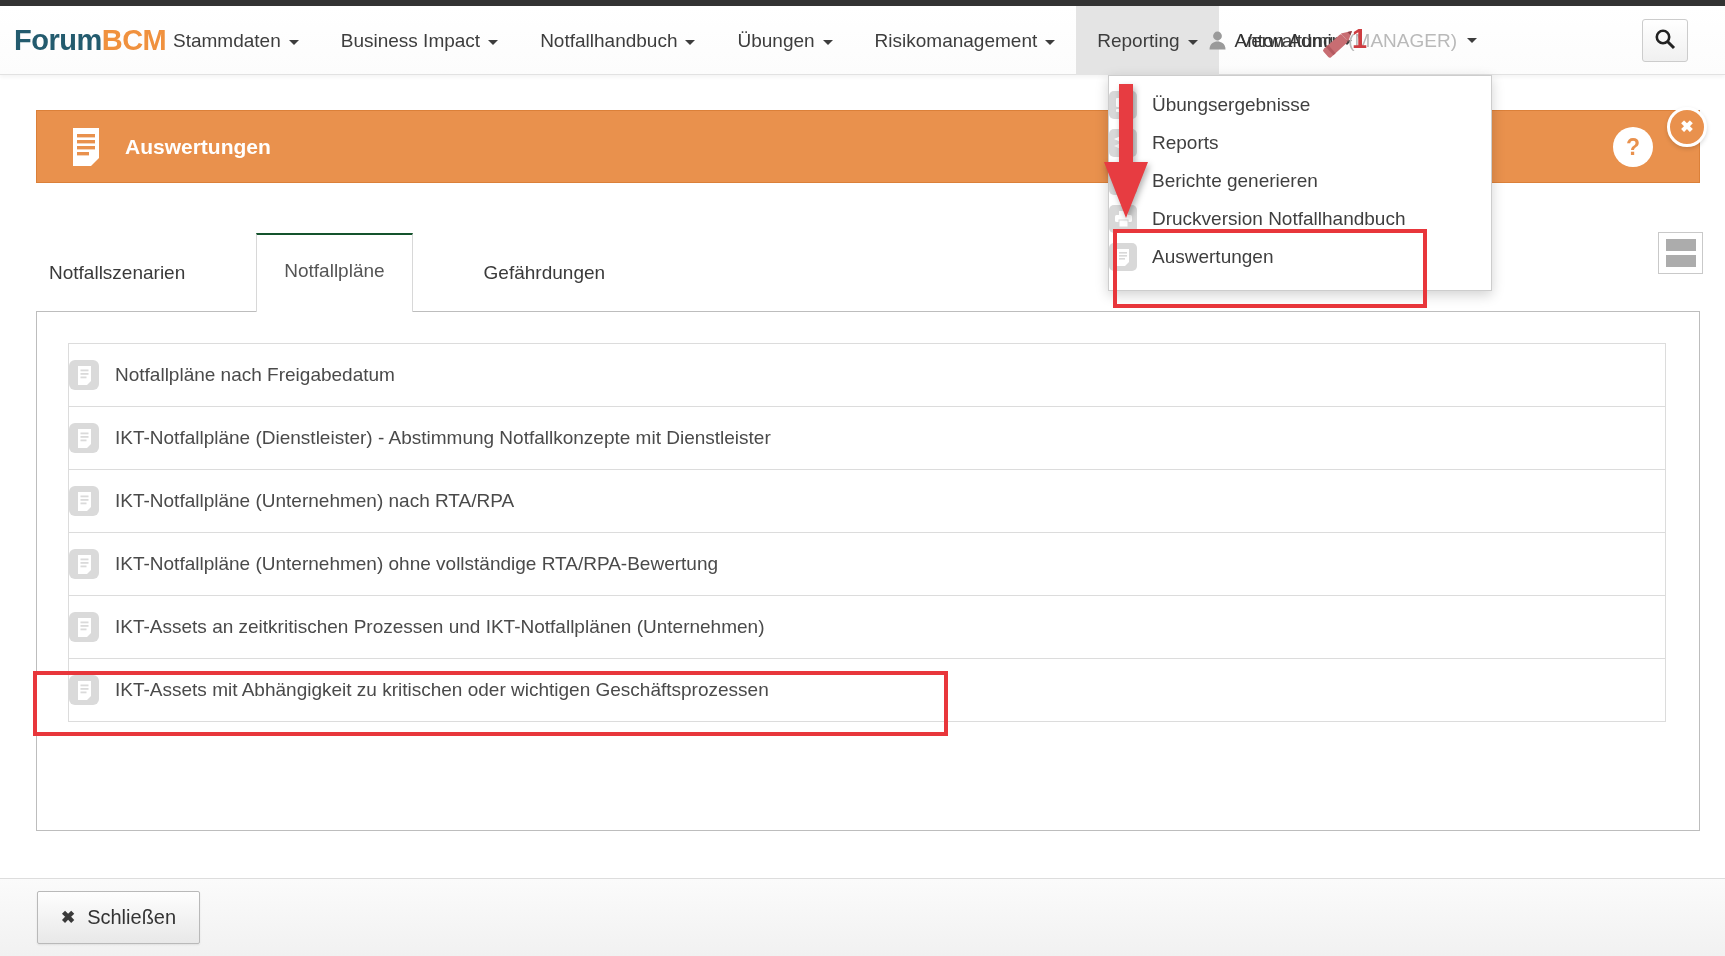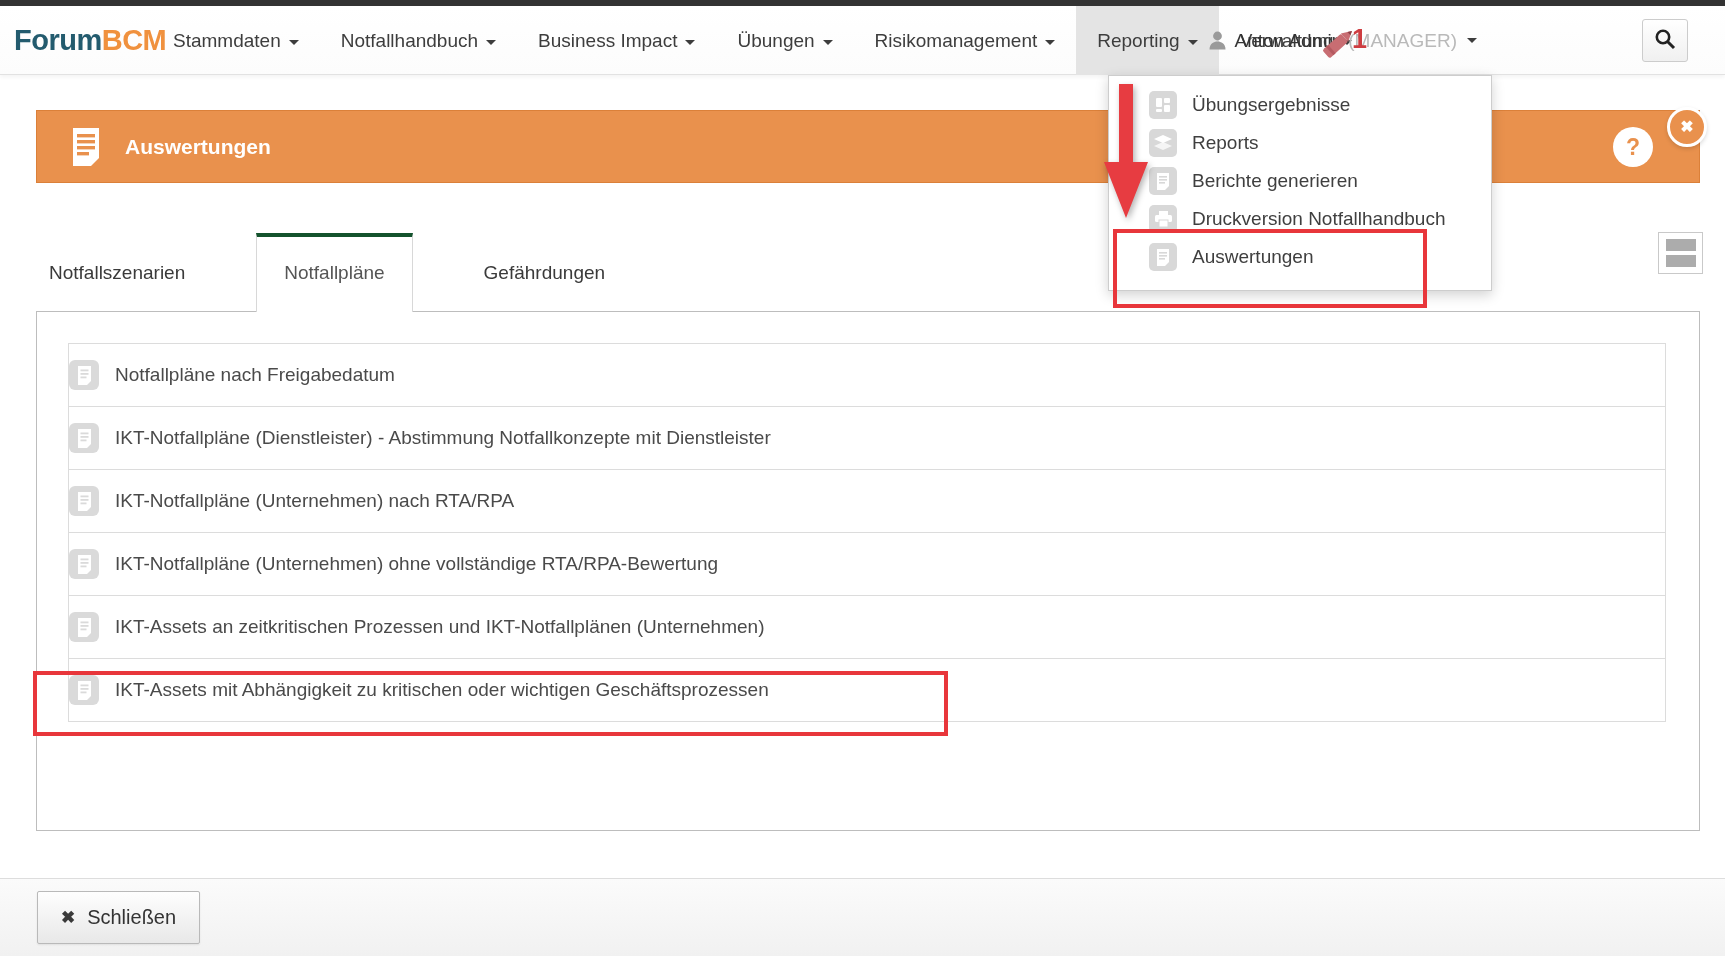--- a/index.html
+++ b/index.html
@@ -44,21 +44,21 @@
     display:flex; align-items:center; justify-content:center; cursor:pointer;
   }
 
   
   .menu {
     position:absolute; left:1108px; top:75px; width:384px;
     background:#fff; border:1px solid #cdcdcd;
     box-shadow:0 4px 12px rgba(0,0,0,.18);
     padding:10px 0 14px; z-index:20;
   }
-  .menu-item { display:flex; align-items:center; height:38px; padding-left:40px; font-size:19px; color:#3f3f3f; cursor:pointer; }
+  .menu-item { display:flex; align-items:center; height:38px; font-size:19px; color:#3f3f3f; cursor:pointer; }
   .menu-icon {
     width:28px; height:28px; background:#d8d8d8; border-radius:5px;
     margin-right:15px; flex:none; display:flex; align-items:center; justify-content:center;
   }
 
   
   .page-header {
     position:absolute; left:36px; top:110px; width:1664px; height:73px;
     background:#e9914d; border:1px solid #db8039; z-index:5;
   }
@@ -73,21 +73,21 @@
     position:absolute; left:1630px; top:-4px; width:40px; height:40px; border-radius:50%;
     background:#e9914d; border:3px solid #fff; color:#fff;
     text-align:center; line-height:33px; font-size:16px; font-weight:bold;
     box-shadow:0 2px 4px rgba(0,0,0,.15); cursor:pointer;
   }
 
   
   .tabs { position:absolute; left:22px; top:233px; display:flex; align-items:flex-end; z-index:7;gap:44px; }
   .tab { padding:0 27px; font-size:19px; color:#3a3a3a; line-height:78px; height:78px; cursor:pointer; white-space:nowrap; }
   .tab.active {
-    background:#fff; border:1px solid #d8d8d8; border-top:4px solid #14532d; border-bottom:none;
+    background:#fff; border:1px solid #d8d8d8; border-top:2px solid #14532d; border-bottom:none;
     height:79px; line-height:72px; color:#555; position:relative; z-index:8;
   }
   .view-toggle {
     position:absolute; left:1658px; top:232px; width:45px; height:42px;
     border:1px solid #c9c9c9; background:#fff; cursor:pointer;
     display:flex; flex-direction:column; align-items:center; justify-content:center; gap:4px; z-index:6;
   }
   .view-toggle .bar { width:30px; height:12px; background:#acacac; }
 
   
@@ -127,22 +127,22 @@
 <body>
 
 <div class="topstrip"></div>
 
 <div class="navbar">
   <div class="logo">
     <span class="p1">Forum</span><span class="p2">BCM</span>
   </div>
   <div class="nav-items">
     <div class="nav-item"><span>Stammdaten</span><span class="caret"></span></div>
+    <div class="nav-item"><span>Business Impact</span><span class="caret"></span></div>
     <div class="nav-item"><span>Notfallhandbuch</span><span class="caret"></span></div>
-    <div class="nav-item"><span>Business Impact</span><span class="caret"></span></div>
     <div class="nav-item"><span>Übungen</span><span class="caret"></span></div>
     <div class="nav-item"><span>Risikomanagement</span><span class="caret"></span></div>
     <div class="nav-item active"><span>Reporting</span><span class="caret"></span></div>
     <div class="nav-item"><span>Verwaltung</span><span class="caret"></span></div>
   </div>
   <div class="user-item">
     <span class="uicon">
       <svg width="17" height="19" viewBox="0 0 17 19">
           <circle cx="8.5" cy="5" r="4.4" fill="#9a9a9a"></circle>
           <path d="M0.5 18.5 C0.5 12.5 5 10.5 8.5 10.5 C12 10.5 16.5 12.5 16.5 18.5 Z" fill="#9a9a9a"></path>

